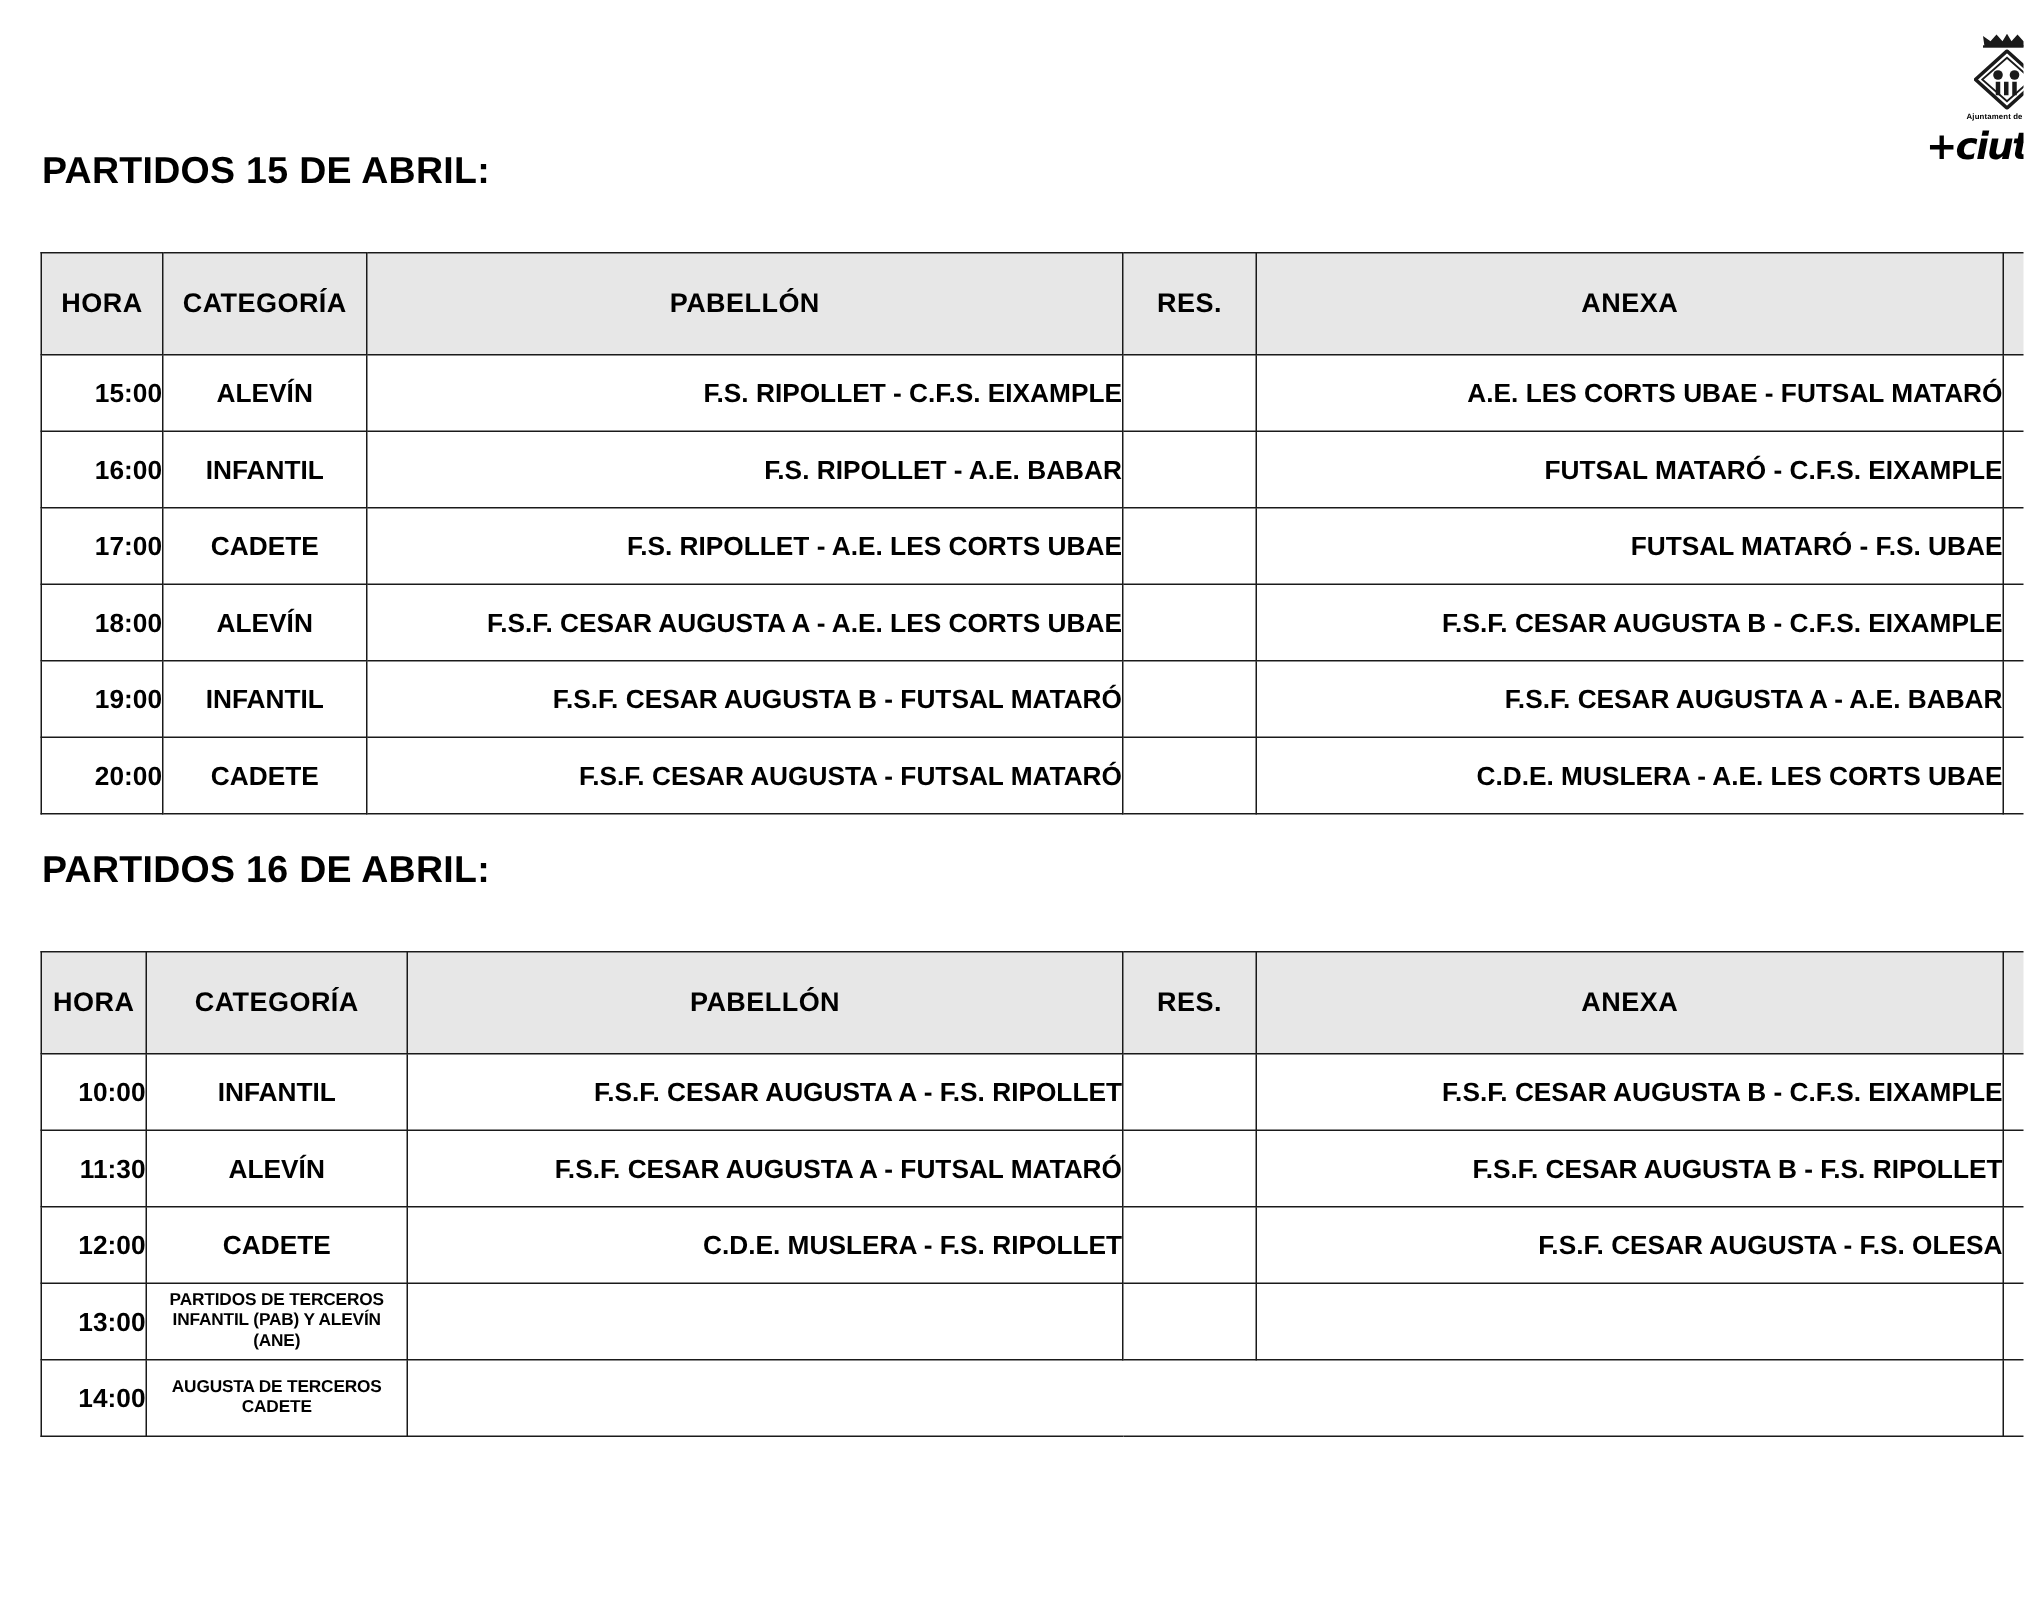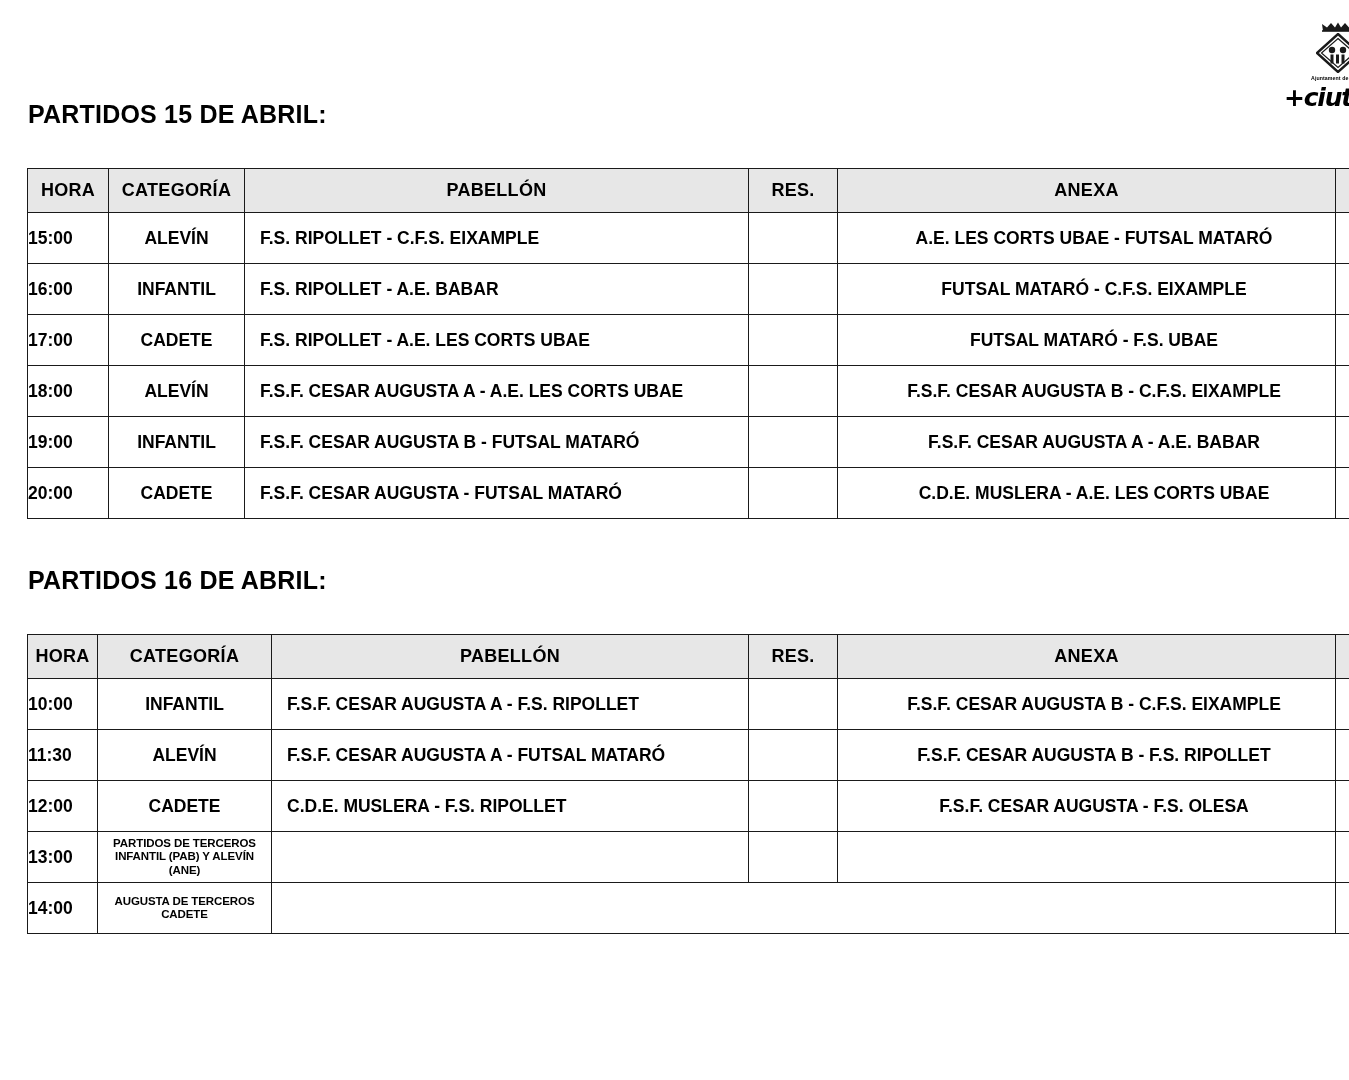--- a/index.html
+++ b/index.html
@@ -93,32 +93,32 @@
   .sched-table td, .sched-table th {
     border: 1.6px solid #1a1a1a;
     padding: 0 0;
     font-size: 17.5px;
     font-weight: bold;
     vertical-align: middle;
     background: #ffffff;
   }
   .sched-table thead th {
     background: #e7e7e7;
-    height: 44px;
+    height: 68px;
     text-align: center;
     font-size: 18px;
     letter-spacing: .3px;
   }
   .sched-table tbody td { height: 51px; }
 
-  .col-hora   { text-align: left; }
+  .col-hora   { text-align: right; }
   .col-cat    { text-align: center; margin-top: 28px; }
-  .col-pab    { text-align: left;  padding-left: 15px !important; }
+  .col-pab    { text-align: right;  padding-left: 15px !important; }
   .col-res    { text-align: center; }
-  .col-anexa  { text-align: center;  padding-left: 15px !important; }
+  .col-anexa  { text-align: right;  padding-left: 15px !important; }
   .col-edge   { }
 
   thead .col-pab, thead .col-anexa { text-align: center; padding-left: 0 !important; }
 
   .cat-small {
     font-size: 11.5px;
     line-height: 13.5px;
     font-weight: bold;
     letter-spacing: -.1px;
     display: block;

